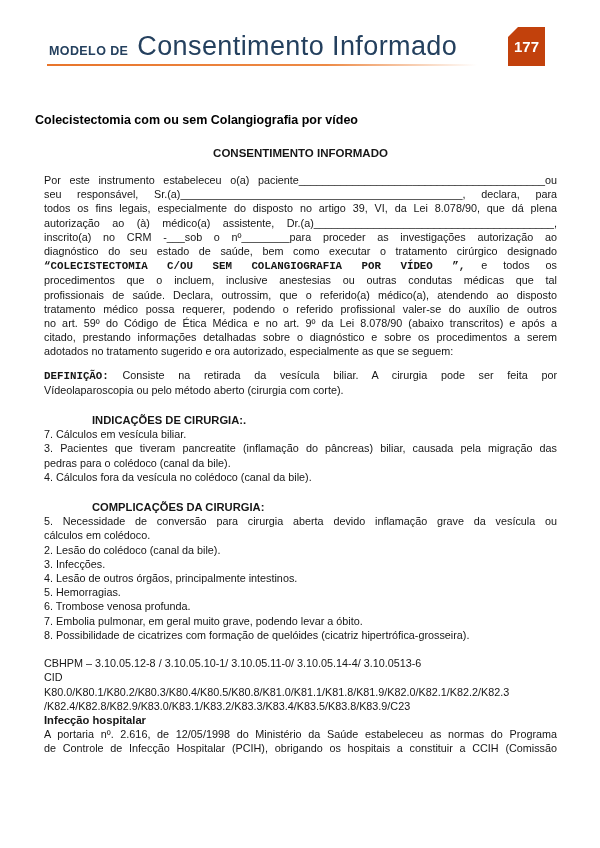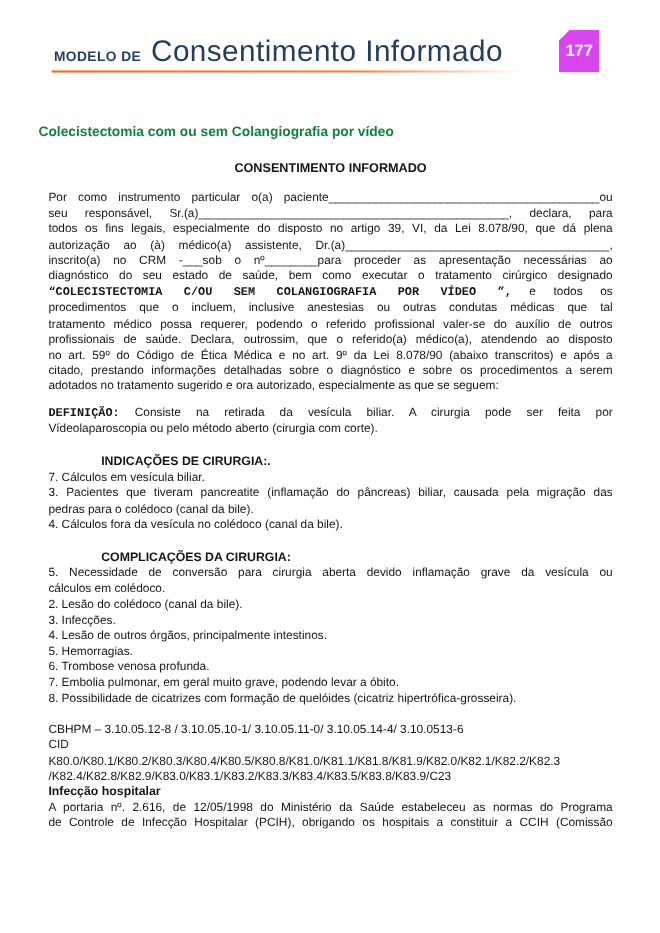--- a/index.html
+++ b/index.html
@@ -7,29 +7,29 @@
     position:relative; width:600px; height:848px; background:#ffffff;
     font-family:"Liberation Sans", sans-serif; color:#161616; overflow:hidden;
   }
   
   .brand { position:absolute; left:49px; top:31px; display:flex; align-items:baseline; gap:9px; color:#24405e; }
   .kicker { font-weight:bold; font-size:12.5px; letter-spacing:0.4px; }
   .brand-title { font-size:27px; font-weight:normal; letter-spacing:0.4px; }
   .rule { position:absolute; left:47px; top:64px; width:430px; height:2px;
           background:linear-gradient(to right,#e8752b 0%,#ed8a46 65%,rgba(255,255,255,0) 100%); }
   .badge { position:absolute; left:508px; top:27px; width:37px; height:39px;
-           background:#d946ef; color:#ffffff; font-weight:bold; font-size:15px;
+           background:#c2410c; color:#ffffff; font-weight:bold; font-size:15px;
            display:flex; align-items:center; justify-content:center;
            clip-path:polygon(10px 0, 100% 0, 100% 100%, 0 100%, 0 10px); }
   
   .main { position:absolute; left:44px; top:110px; width:513px; }
   .ln { font-size:10.8px; line-height:14.2px; text-align:justify; text-align-last:left; }
   .ln.just { text-align-last:justify; }
   .b { font-weight:bold;font-family:Liberation Mono, monospace; }
-  .green-heading { color:#15803d; font-size:12.5px; font-weight:bold; margin:3px 0 12px -9px; line-height:15px; }
+  .green-heading { color:#000000; font-size:12.5px; font-weight:bold; margin:3px 0 12px -9px; line-height:15px; }
   .form-title { text-align:center; font-weight:bold; font-size:11.5px; margin-top:18px; line-height:14px; }
   .intro { margin-top:13px; }
   .para { margin-top:9px; }
   .section-heading { font-size:11.2px; font-weight:bold; line-height:14.2px; margin-top:16px;padding-left:48px; }
   .codes { margin-top:14px; }
   .inf-heading { font-size:11.2px; font-weight:bold; line-height:14.2px; }
 </style>
 </head>
 <body>
 
@@ -46,30 +46,30 @@
     </div>
   </header>
 
   <main class="main">
 
     <div class="green-heading">Colecistectomia com ou sem Colangiografia por vídeo</div>
 
     <div class="form-title">CONSENTIMENTO INFORMADO</div>
 
     <div class="intro">
-        <div class="ln just">Por como instrumento particular o(a) paciente_________________________________________ou</div>
+        <div class="ln just">Por este instrumento estabeleceu o(a) paciente_________________________________________ou</div>
         <div class="ln just">seu responsável, Sr.(a)_______________________________________________, declara, para</div>
         <div class="ln just">todos os fins legais, especialmente do disposto no artigo 39, VI, da Lei 8.078/90, que dá plena</div>
         <div class="ln just">autorização ao (à) médico(a) assistente, Dr.(a)________________________________________,</div>
-        <div class="ln just">inscrito(a) no CRM -___sob o nº________para proceder as apresentação necessárias ao</div>
+        <div class="ln just">inscrito(a) no CRM -___sob o nº________para proceder as investigações autorização ao</div>
         <div class="ln just">diagnóstico do seu estado de saúde, bem como executar o tratamento cirúrgico designado</div>
         <div class="ln just"><span class="b">“COLECISTECTOMIA C/OU SEM COLANGIOGRAFIA POR VÍDEO ”,</span><span> e todos os</span></div>
         <div class="ln just">procedimentos que o incluem, inclusive anestesias ou outras condutas médicas que tal</div>
+        <div class="ln just">profissionais de saúde. Declara, outrossim, que o referido(a) médico(a), atendendo ao disposto</div>
         <div class="ln just">tratamento médico possa requerer, podendo o referido profissional valer-se do auxílio de outros</div>
-        <div class="ln just">profissionais de saúde. Declara, outrossim, que o referido(a) médico(a), atendendo ao disposto</div>
         <div class="ln just">no art. 59º do Código de Ética Médica e no art. 9º da Lei 8.078/90 (abaixo transcritos) e após a</div>
         <div class="ln just">citado, prestando informações detalhadas sobre o diagnóstico e sobre os procedimentos a serem</div>
         <div class="ln">adotados no tratamento sugerido e ora autorizado, especialmente as que se seguem:</div>
       </div>
 
     <div class="para">
         <div class="ln just"><span class="b">DEFINIÇÃO:</span><span> Consiste na retirada da vesícula biliar. A cirurgia pode ser feita por</span></div>
         <div class="ln">Vídeolaparoscopia ou pelo método aberto (cirurgia com corte).</div>
       </div>
 

